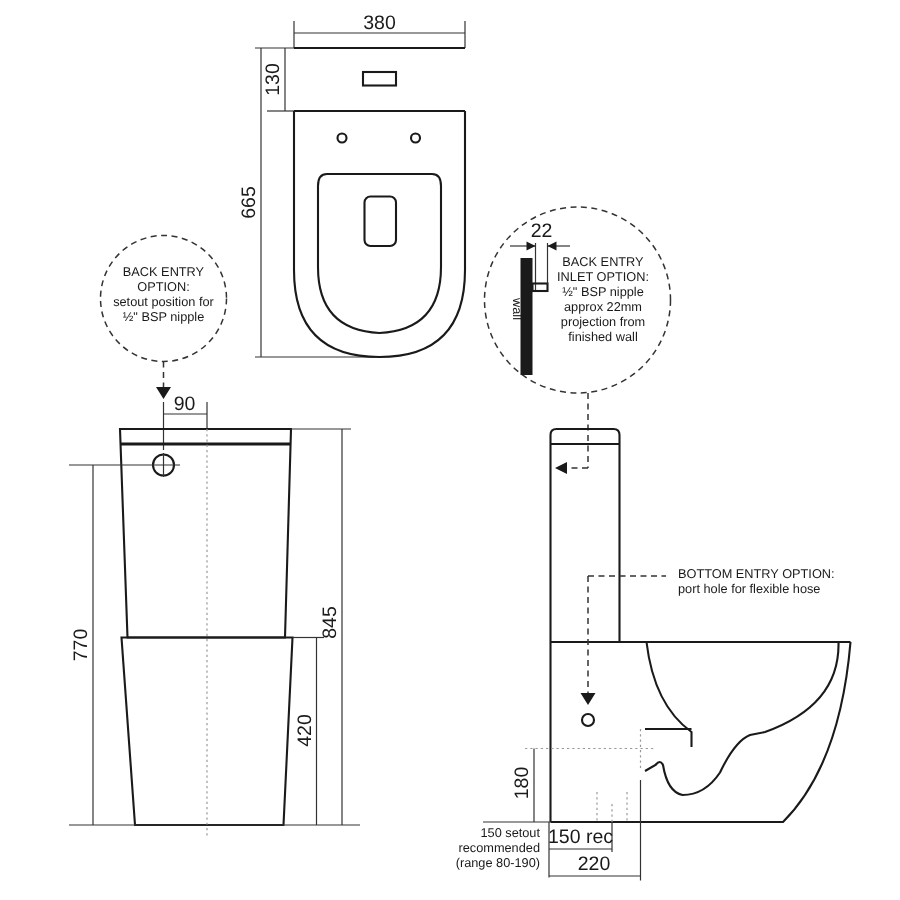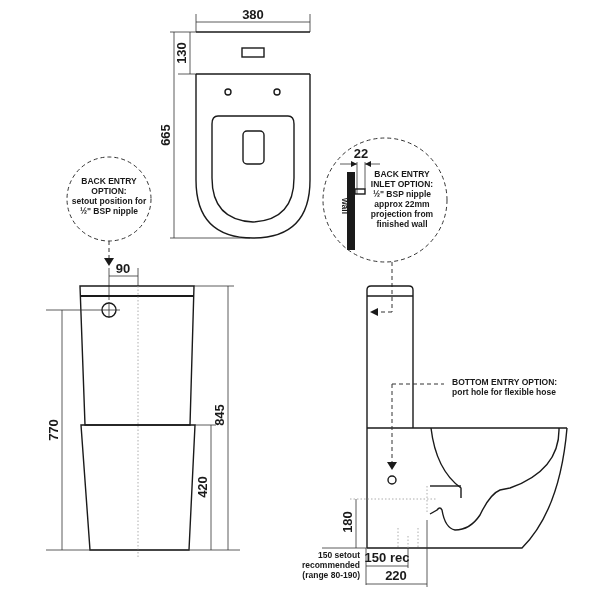--- a/index.html
+++ b/index.html
@@ -1,17 +1,17 @@
 <!DOCTYPE html>
 <html><head>
 <meta charset="utf-8">
 <style>
   html, body { margin:0; padding:0; background:#ffffff; }
   body { width:600px; height:600px; overflow:hidden; font-family:"Liberation Sans", sans-serif; }
-  #canvas { position:relative; width:600px; height:600px;font-weight:bold; }
+  #canvas { position:relative; width:600px; height:600px; }
   svg { position:absolute; left:0; top:0; }
   .dim { font-family:"Liberation Sans", sans-serif; font-size:13px; fill:#1a1a1a; }
   .note { font-family:"Liberation Sans", sans-serif; font-size:8.5px; fill:#1a1a1a; }
   .ol { stroke:#1a1a1a; stroke-width:1.4; fill:none; }
   .thin { stroke:#333; stroke-width:0.8; fill:none; }
   .dash { stroke:#333; stroke-width:1; fill:none; stroke-dasharray:4 3; }
   .dot { stroke:#999; stroke-width:0.8; fill:none; stroke-dasharray:1.5 2; }
 </style>
 </head>
 <body>

